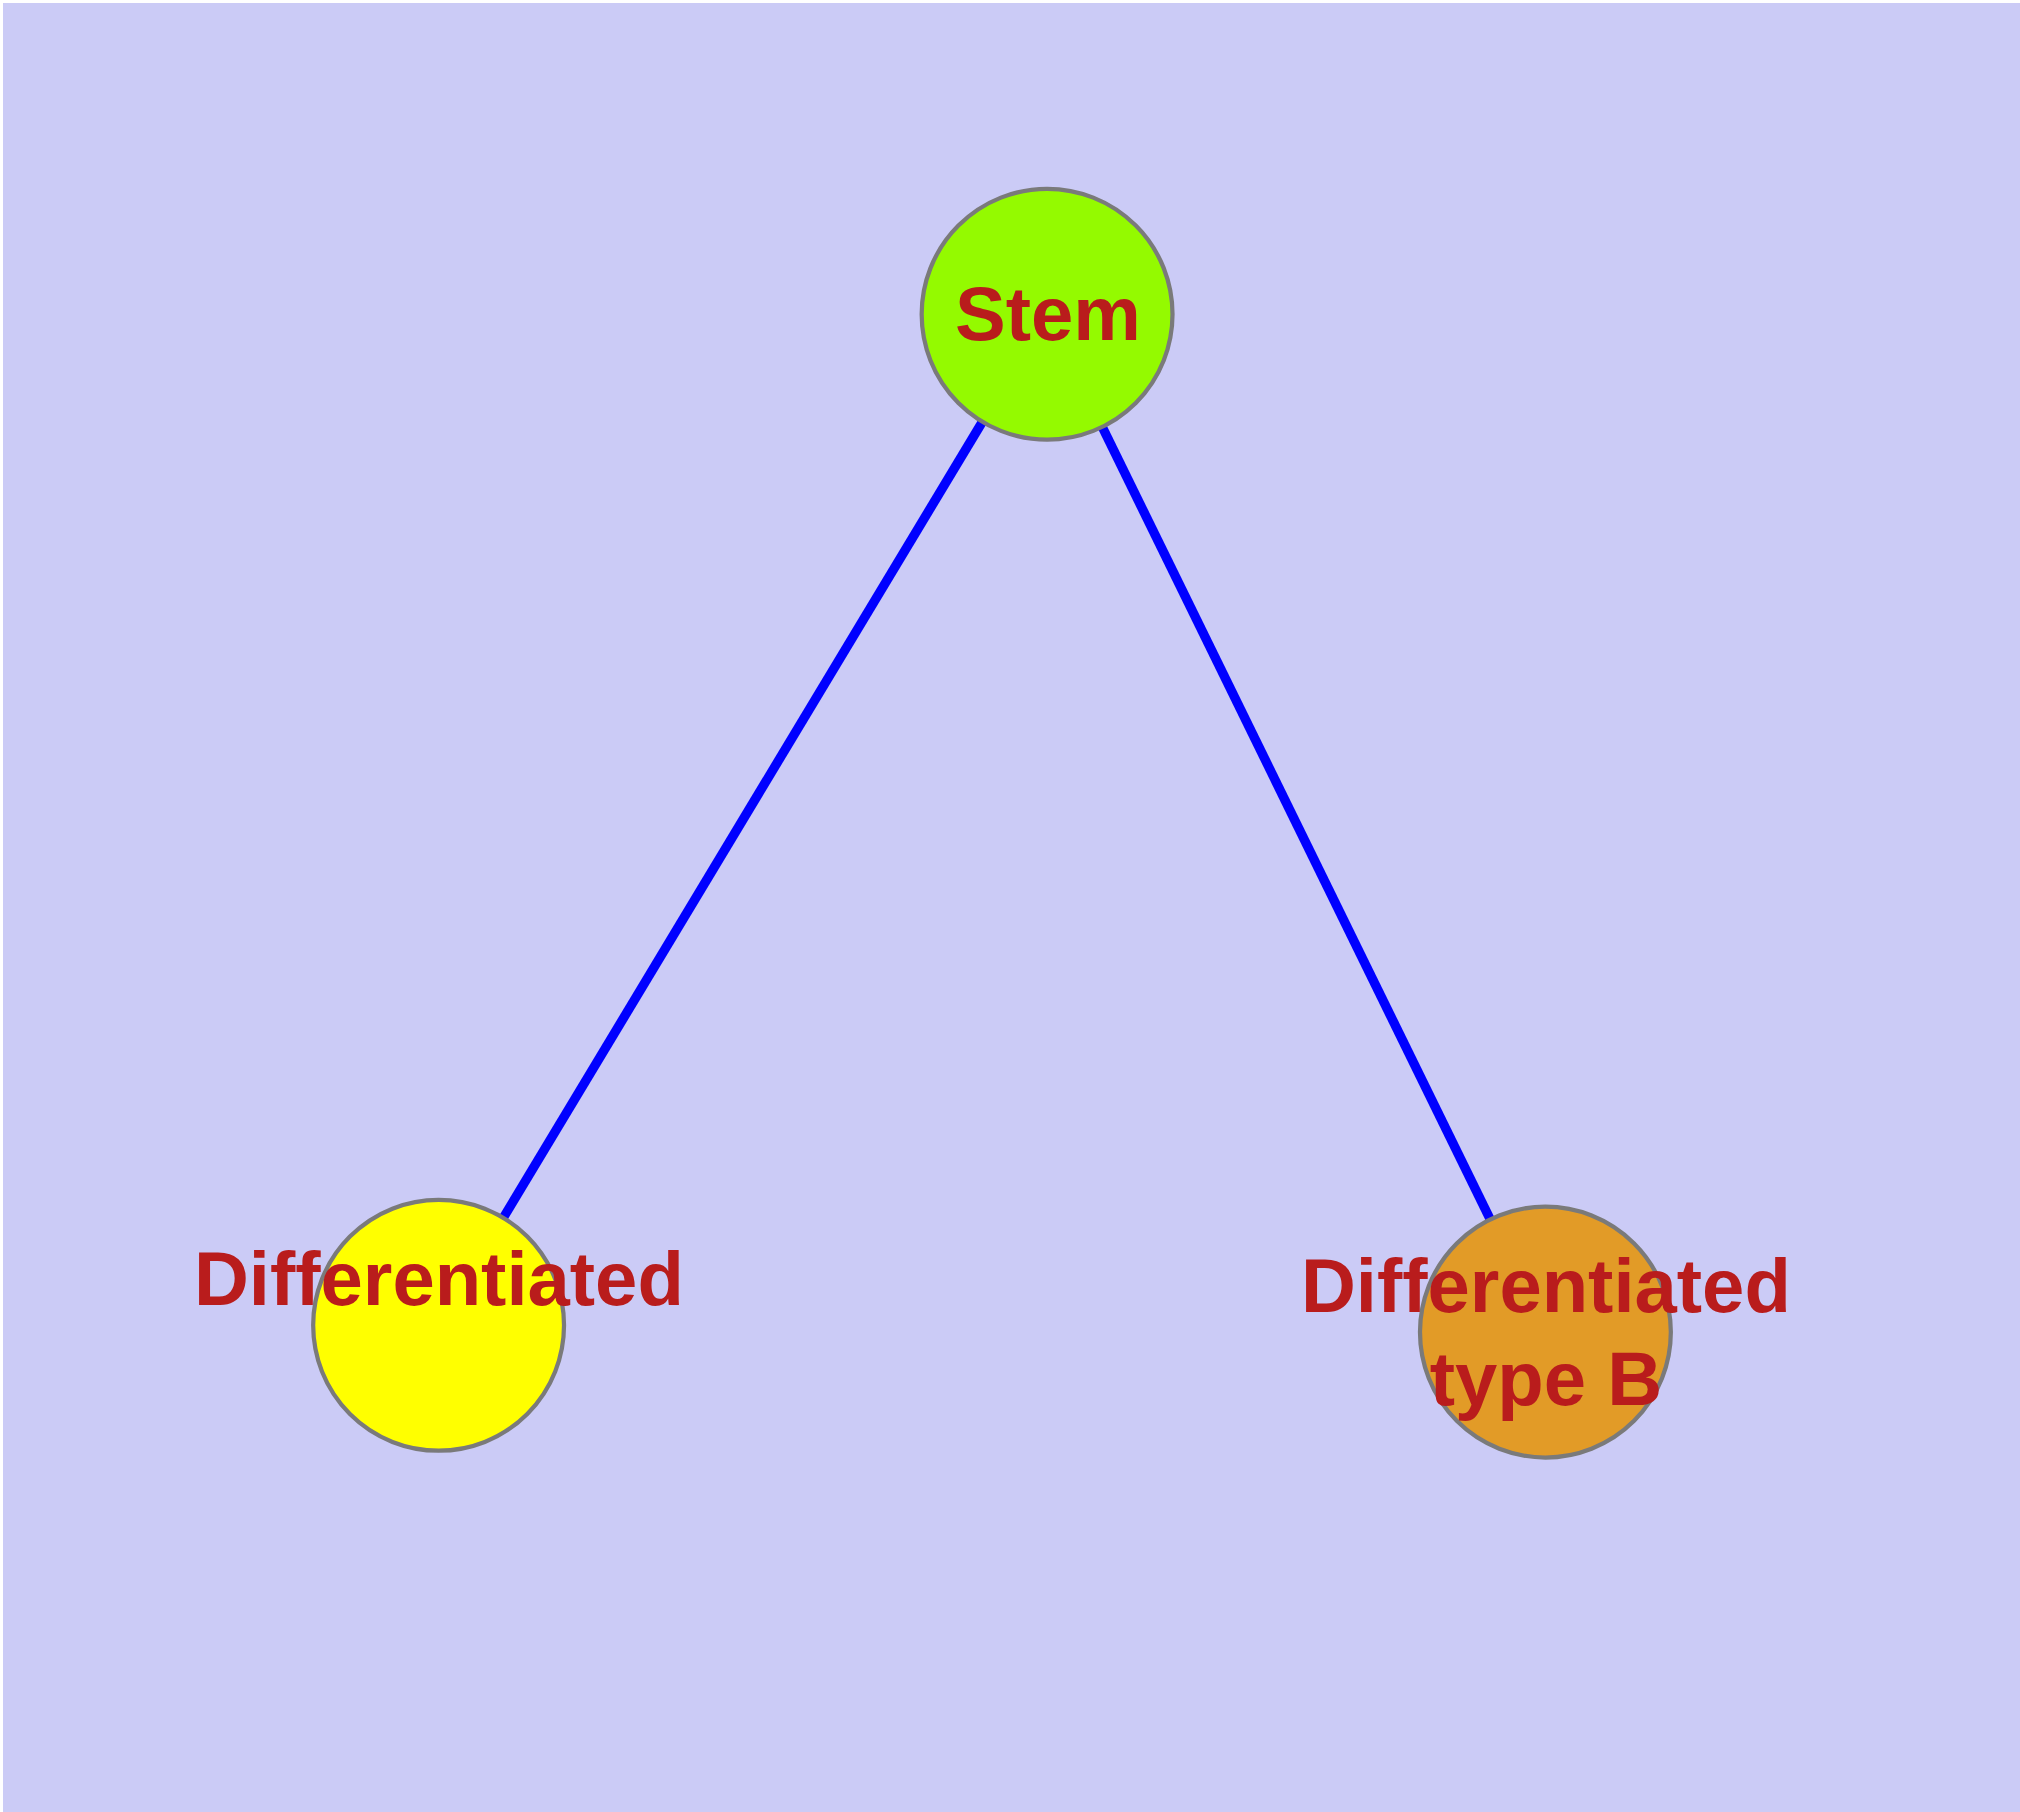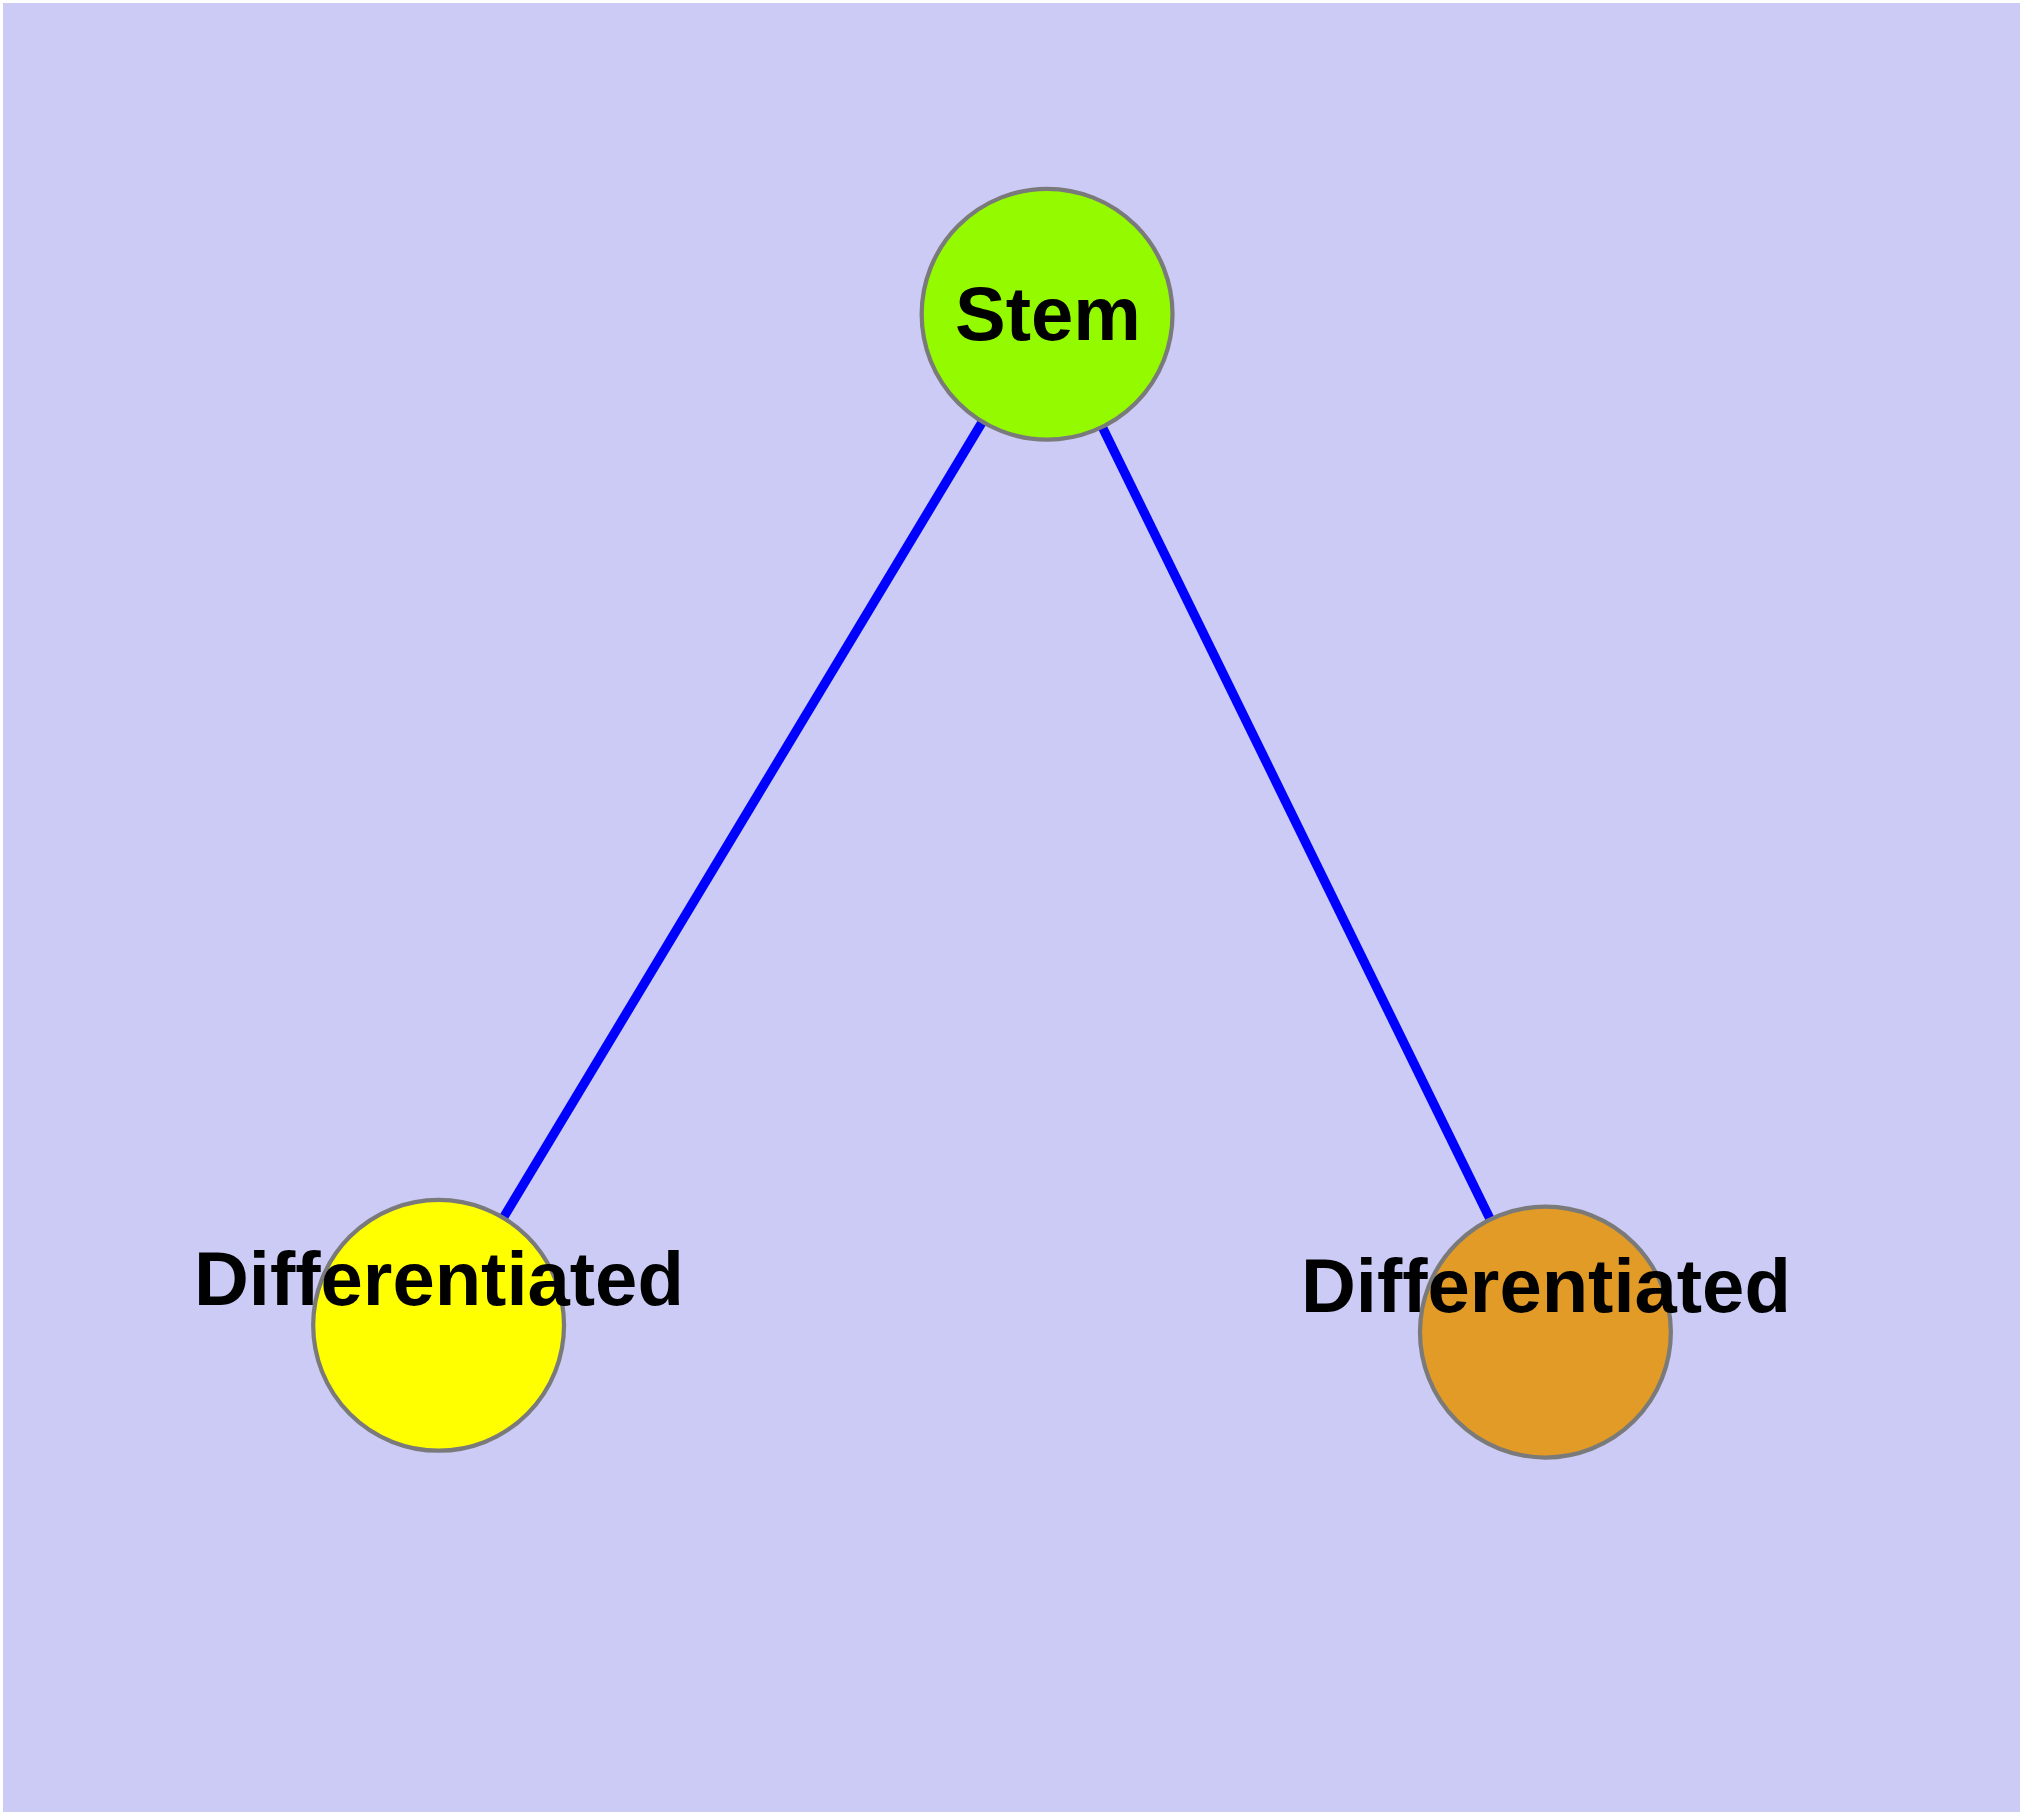--- a/index.html
+++ b/index.html
@@ -31,21 +31,21 @@
   .graph-svg circle {
     stroke: var(--color-node_border, #7A7A7A);
     stroke-width: 5;
   }
   .fill-stem   { fill: var(--color-stem_fill, #94FA00); }
   .fill-type-a { fill: var(--color-type_a_fill, #FFFF00); }
   .fill-type-b { fill: var(--color-type_b_fill, #E29B27); }
   .node-label {
     position: absolute;
     text-align: center;
-    color: #000000;
+    color: #b91c1c;
     font-weight: bold;
     font-size: 76px;
     line-height: 93px;
     white-space: nowrap;
     pointer-events: none;
   }
   .stem-label   { left: 790px;  top: 264px;  width: 509px; }
   .type-a-label { left: 54px;   top: 1229px; width: 763px; }
   .type-b-label { left: 1161px; top: 1236px; width: 763px; }
 </style>
@@ -65,16 +65,17 @@
   <div class="node-label stem-label">
     <div>Stem</div>
   </div>
 
   <div class="node-label type-a-label">
     <div>Differentiated</div>
   </div>
 
   <div class="node-label type-b-label">
     <div>Differentiated</div>
+    <div>type B</div>
   </div>
 
 </div>
 
 
 </body></html>

